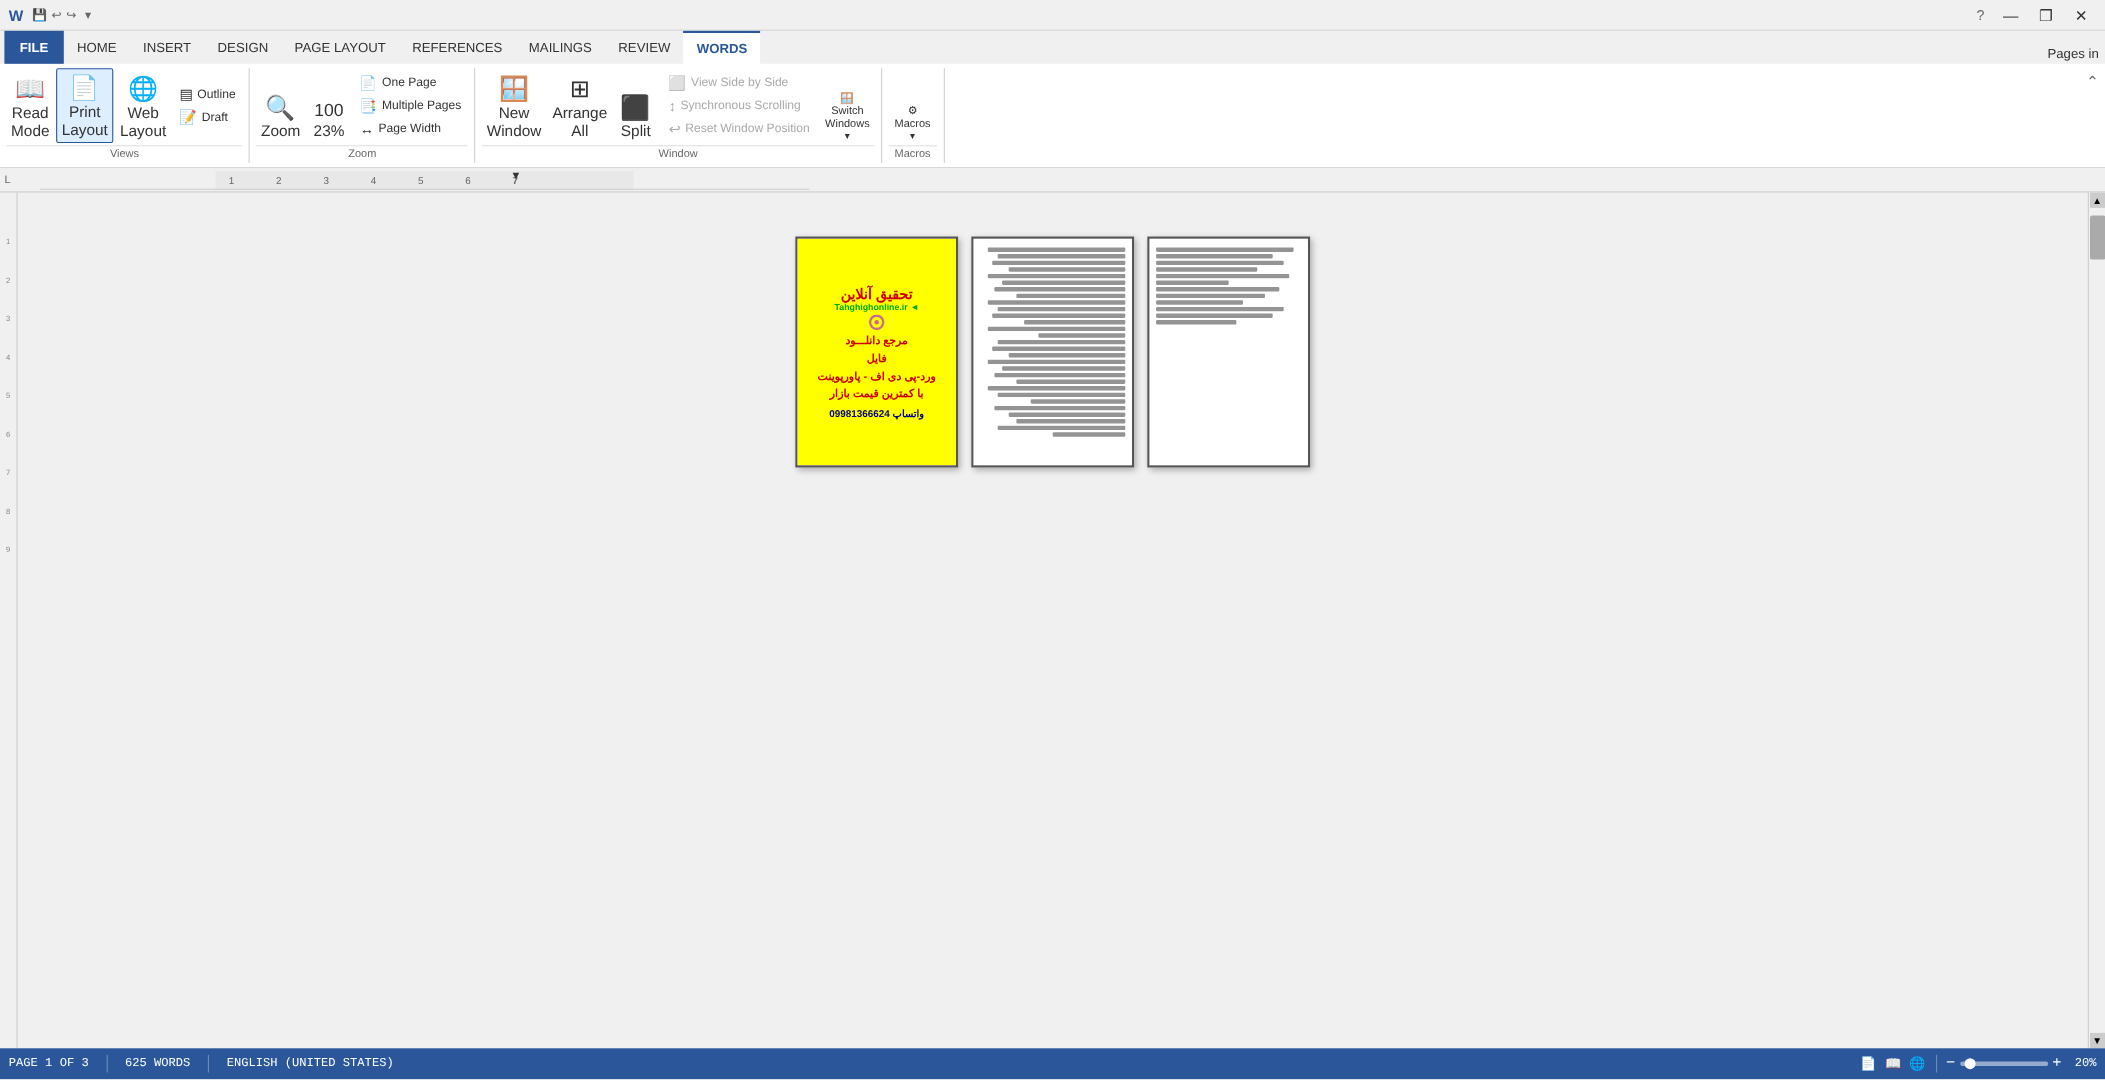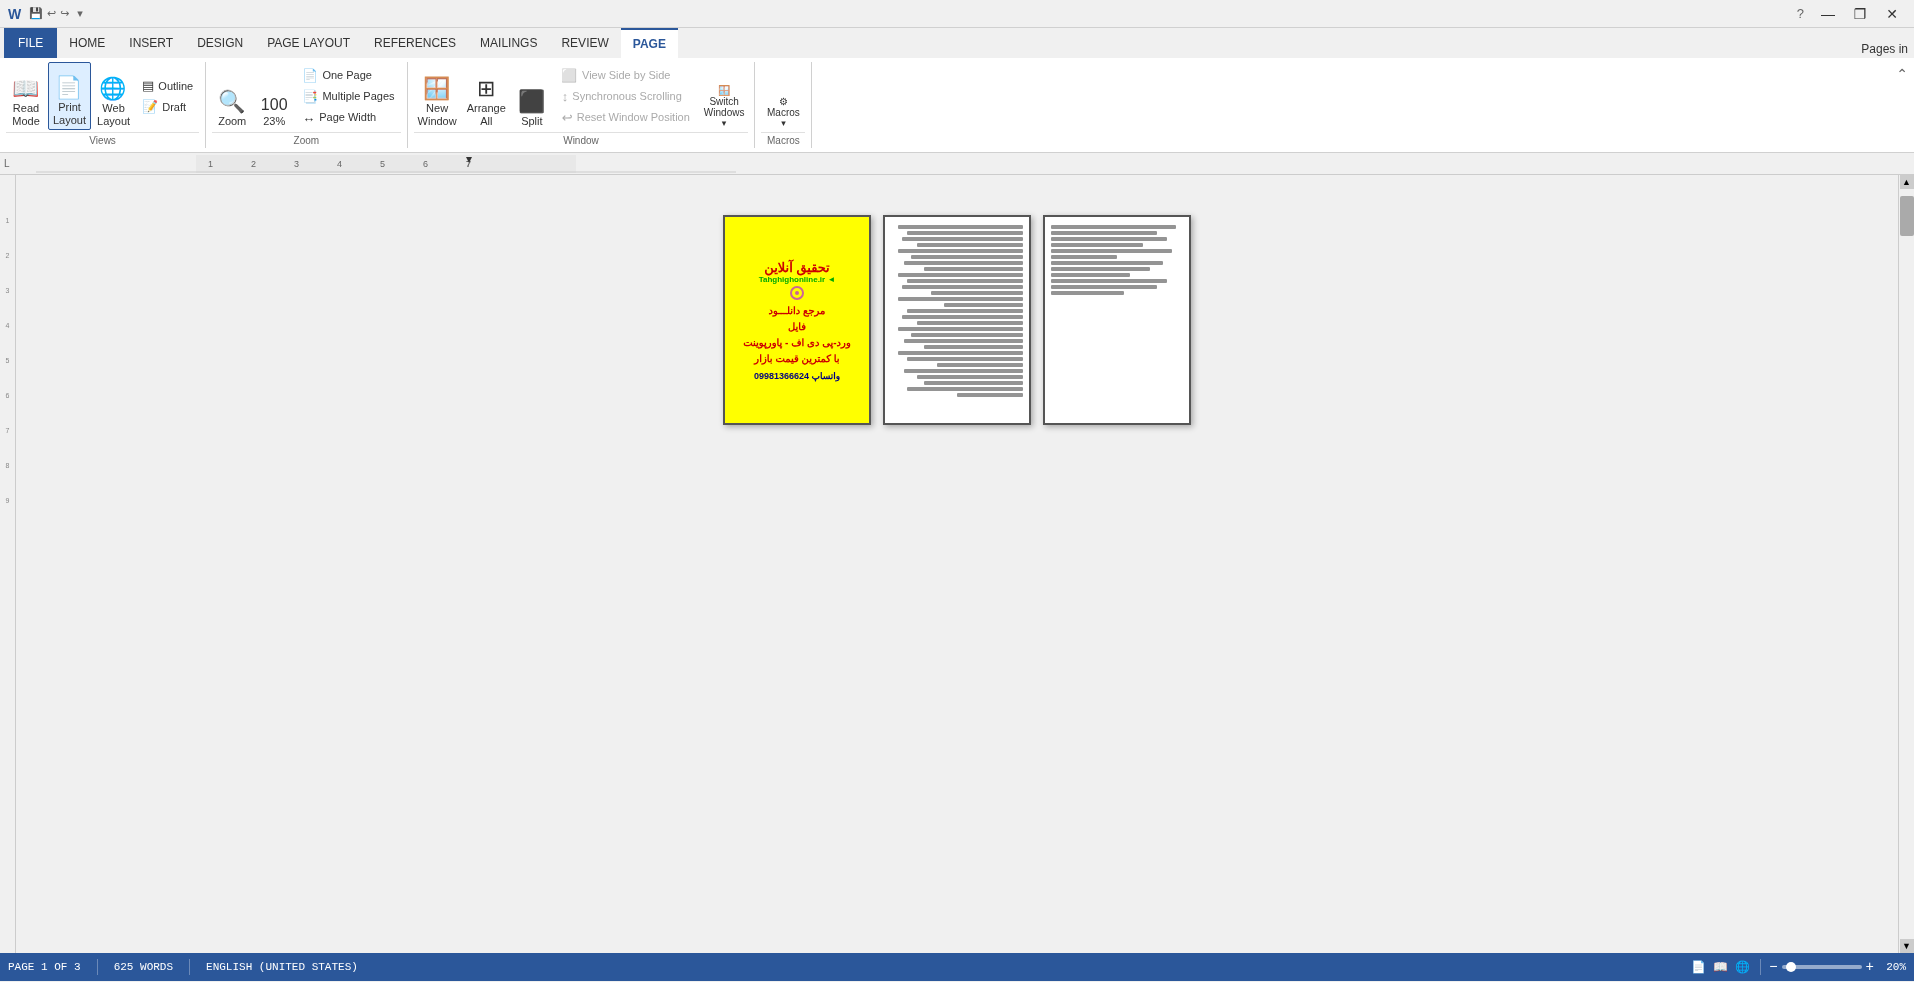--- a/index.html
+++ b/index.html
@@ -41,21 +41,21 @@
       cursor: pointer;
       color: #333;
       font-weight: 400;
       height: 30px;
       display: flex;
       align-items: center;
     }
     .ribbon-tab.file-tab {
       background: #2b579a;
       color: white;
-      font-weight: 400;
+      font-weight: 700;
       padding: 6px 14px;
     }
     .ribbon-tab.active {
       background: white;
       border-top: 2px solid #2b579a;
       color: #2b579a;
       font-weight: 600;
     }
 
     
@@ -106,21 +106,21 @@
       line-height: 1.3;
       color: #333;
     }
     .rb-btn.active { background: #ddeeff; border: 1px solid #2b579a; }
     .rb-btn .btn-icon {
       font-size: 22px;
       margin-bottom: 2px;
       line-height: 1;
     }
     .rb-btn .btn-label {
-      font-size: 11px;
+      font-size: 14px;
       line-height: 1.2;
     }
 
     .rb-btn-sm {
       display: flex;
       flex-direction: row;
       align-items: center;
       cursor: pointer;
       padding: 2px 6px;
       border-radius: 2px;
@@ -350,21 +350,21 @@
 
 <div id="tab-bar">
   <div class="ribbon-tab file-tab">FILE</div>
   <div class="ribbon-tab">HOME</div>
   <div class="ribbon-tab">INSERT</div>
   <div class="ribbon-tab">DESIGN</div>
   <div class="ribbon-tab">PAGE LAYOUT</div>
   <div class="ribbon-tab">REFERENCES</div>
   <div class="ribbon-tab">MAILINGS</div>
   <div class="ribbon-tab">REVIEW</div>
-  <div class="ribbon-tab active">PAGE</div>
+  <div class="ribbon-tab active">WORDS</div>
   <div style="flex:1;"></div>
   <div class="sign-in">Pages in</div>
 </div>
 
 <div id="ribbon-content">
 
   <div class="ribbon-group">
     <div class="ribbon-group-content">
       <div class="rb-btn">
         <span class="btn-icon">📖</span>

